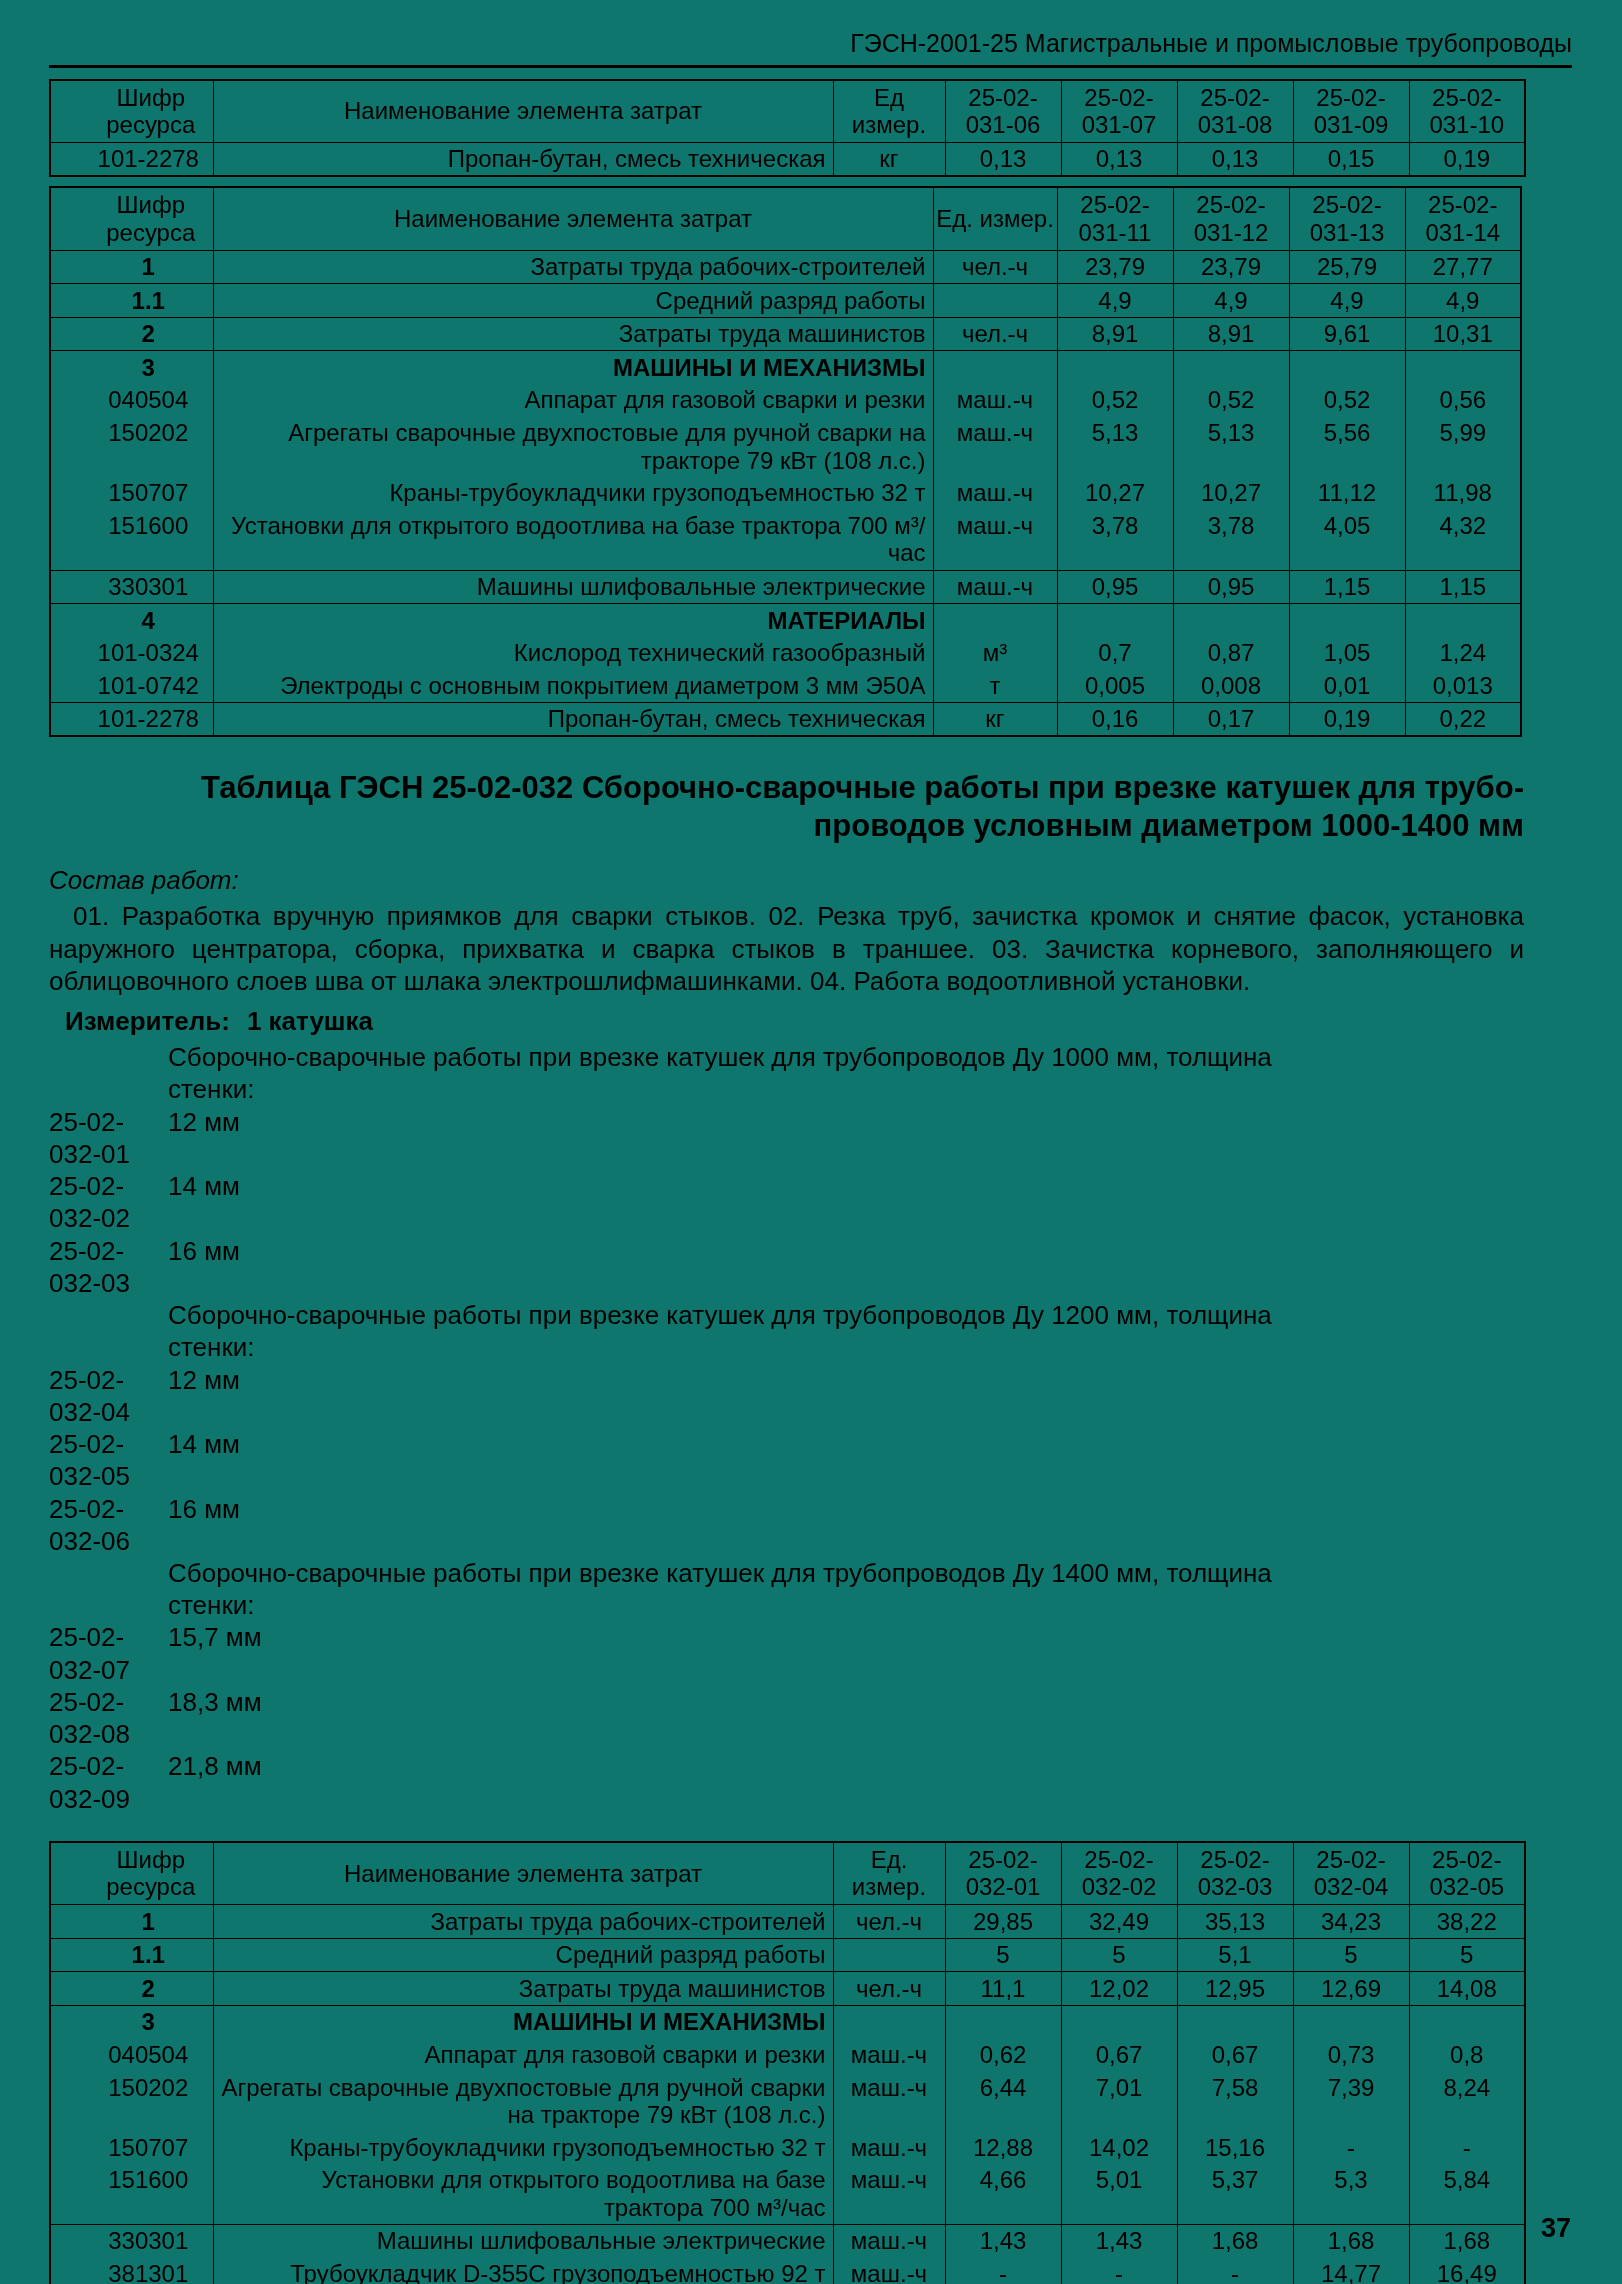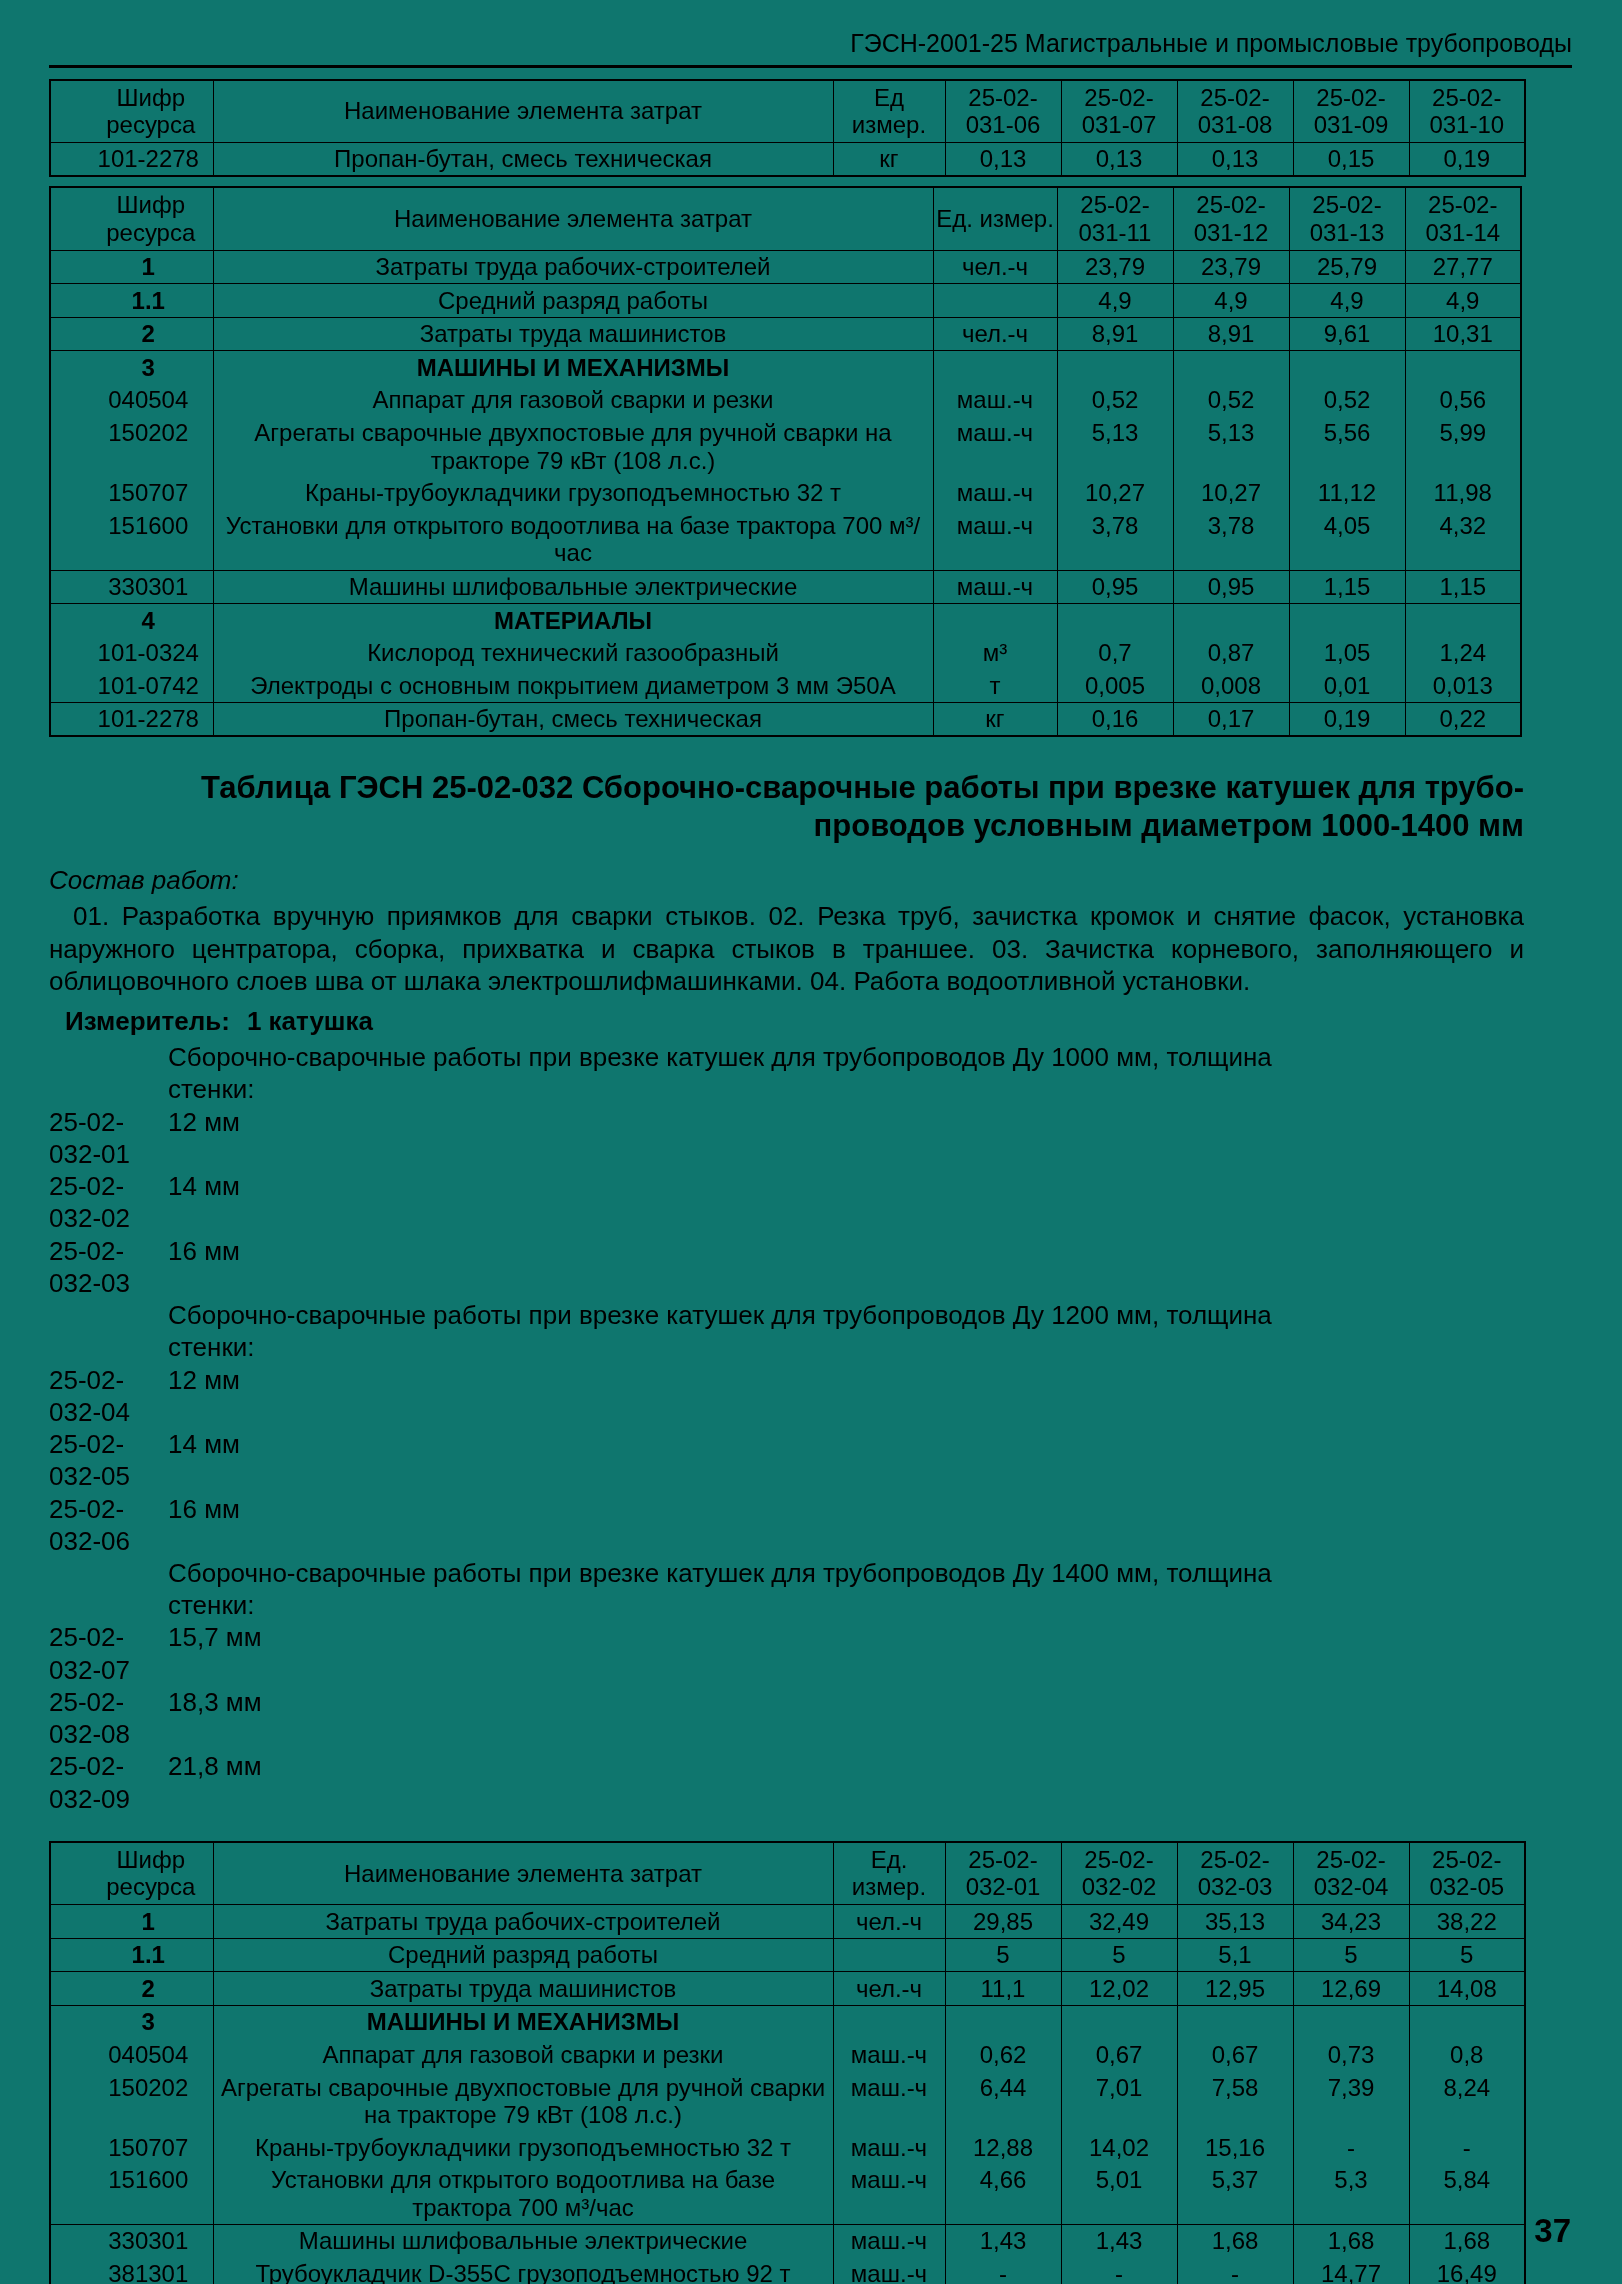--- a/index.html
+++ b/index.html
@@ -48,21 +48,21 @@
     border-bottom: 1.5px solid #000;
     text-align: center;
     vertical-align: middle;
     font-weight: normal;
     white-space: pre-line;
     padding: 3px 2px;
   }
   .grid-table td { padding: 2.5px 7px; }
   .grid-table tr.rule td { border-bottom: 1.5px solid #000; }
   .c-code, .c-unit, .c-val { text-align: center; }
-  .c-name { text-align: center; padding-left: 9px; }
+  .c-name { text-align: right; padding-left: 9px; }
   .b { font-weight: bold; }
 
   .t5 .col-code { width: 163px; }
   .t5 .col-name { width: 620px; }
   .t5 .col-unit { width: 112px; }
   .t5 .col-val  { width: 116px; }
   .t4 .col-code { width: 163px; }
   .t4 .col-name { width: 720px; }
   .t4 .col-unit { width: 124px; }
   .t4 .col-val  { width: 116px; }
@@ -108,22 +108,22 @@
     line-height: 1.24;
   }
   .spec-row { display: flex; }
   .spec-code { flex: 0 0 119px; }
   .spec-text { flex: 1; white-space: pre-line; }
 
   
   .page-number {
     position: absolute;
     right: 51px;
-    bottom: 34px;
-    font-size: 33px;
+    bottom: 40px;
+    font-size: 27px;
     font-weight: bold;
   }
 </style>
 </head>
 <body>
 
 <div class="page">
 
   <div class="doc-header">
     <span>ГЭСН-2001-25 Магистральные и промысловые трубопроводы</span>

